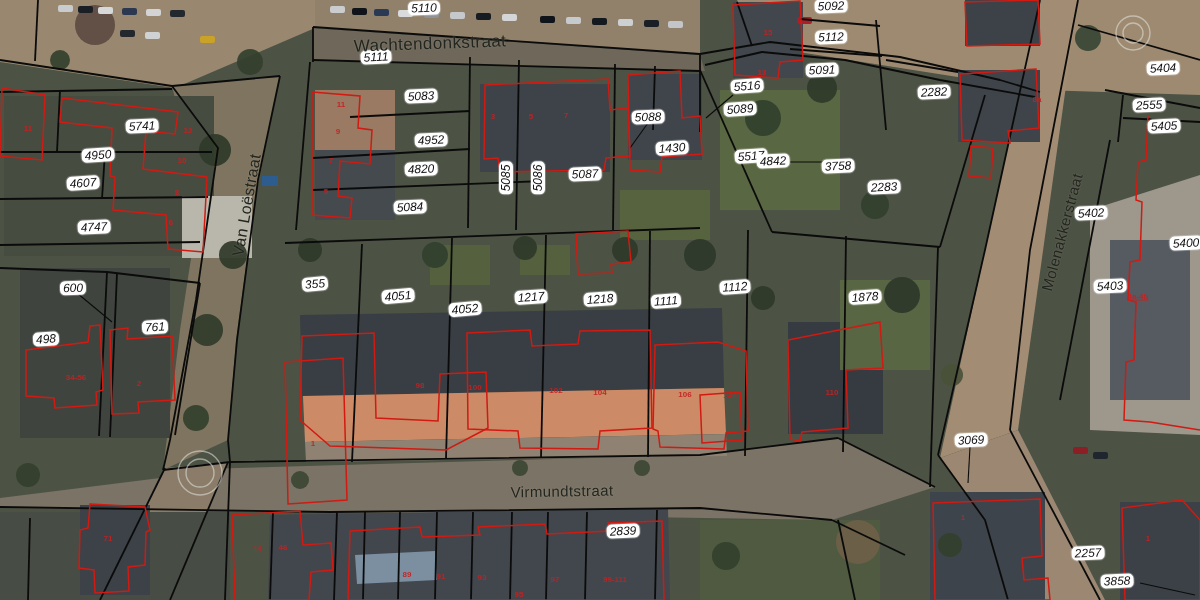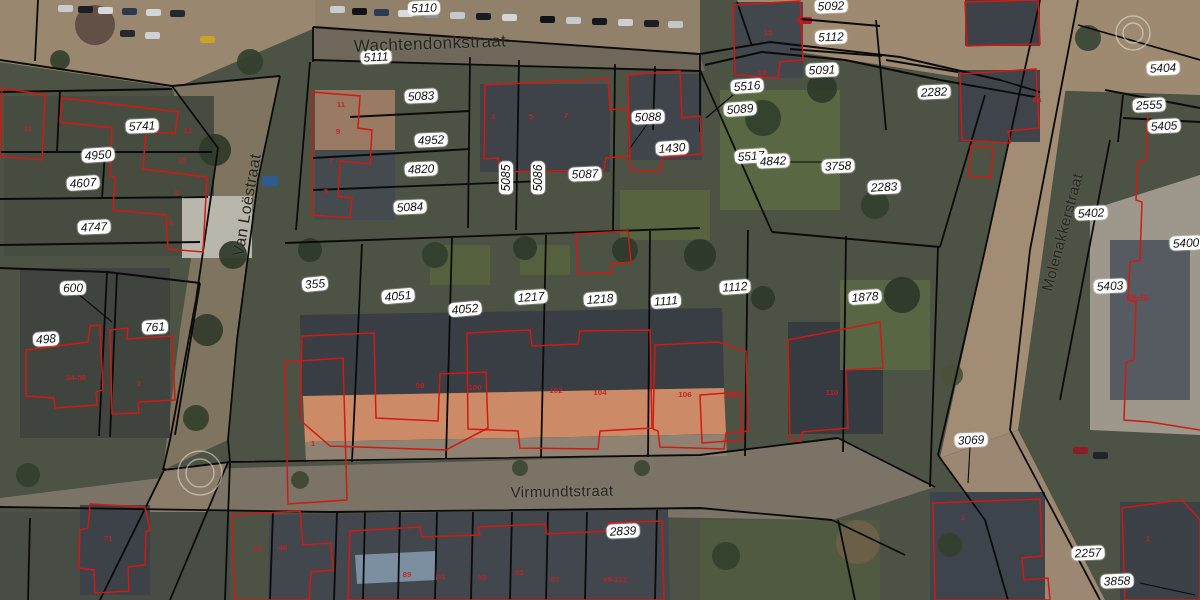--- a/index.html
+++ b/index.html
@@ -293,20 +293,20 @@
       <div class="lbl housenum" style="left: 730px; top: 395px; transform: translate(-50%, -50%) rotate(0deg);">149</div>
       <div class="lbl housenum" style="left: 832px; top: 392px; transform: translate(-50%, -50%) rotate(0deg);">110</div>
       <div class="lbl housenum" style="left: 313px; top: 443px; transform: translate(-50%, -50%) rotate(0deg);">1</div>
       <div class="lbl housenum" style="left: 108px; top: 538px; transform: translate(-50%, -50%) rotate(0deg);">71</div>
       <div class="lbl housenum" style="left: 257px; top: 548px; transform: translate(-50%, -50%) rotate(0deg);">44</div>
       <div class="lbl housenum" style="left: 283px; top: 547px; transform: translate(-50%, -50%) rotate(0deg);">46</div>
       <div class="lbl housenum" style="left: 371px; top: 572px; transform: translate(-50%, -50%) rotate(0deg); margin-top: 48px;">87</div>
       <div class="lbl housenum" style="left: 407px; top: 574px; transform: translate(-50%, -50%) rotate(0deg);">89</div>
       <div class="lbl housenum" style="left: 441px; top: 576px; transform: translate(-50%, -50%) rotate(0deg);">91</div>
       <div class="lbl housenum" style="left: 482px; top: 577px; transform: translate(-50%, -50%) rotate(0deg); font-family: Liberation Mono, monospace;">93</div>
-      <div class="lbl housenum" style="left: 519px; top: 572px; transform: translate(-50%, -50%) rotate(0deg);">95</div>
+      <div class="lbl housenum" style="left: 519px; top: 594px; transform: translate(-50%, -50%) rotate(0deg);">95</div>
       <div class="lbl housenum" style="left: 555px; top: 579px; transform: translate(-50%, -50%) rotate(0deg);">97</div>
       <div class="lbl housenum" style="left: 615px; top: 579px; transform: translate(-50%, -50%) rotate(0deg);">99-111</div>
       <div class="lbl housenum" style="left: 1138px; top: 296px; transform: translate(-50%, -50%) rotate(0deg); text-decoration: underline;">4a-4b</div>
       <div class="lbl housenum" style="left: 963px; top: 517px; transform: translate(-50%, -50%) rotate(0deg);">1</div>
       <div class="lbl housenum" style="left: 1148px; top: 538px; transform: translate(-50%, -50%) rotate(0deg);">1</div>
     </div>
 </div>
 
 </body></html>

